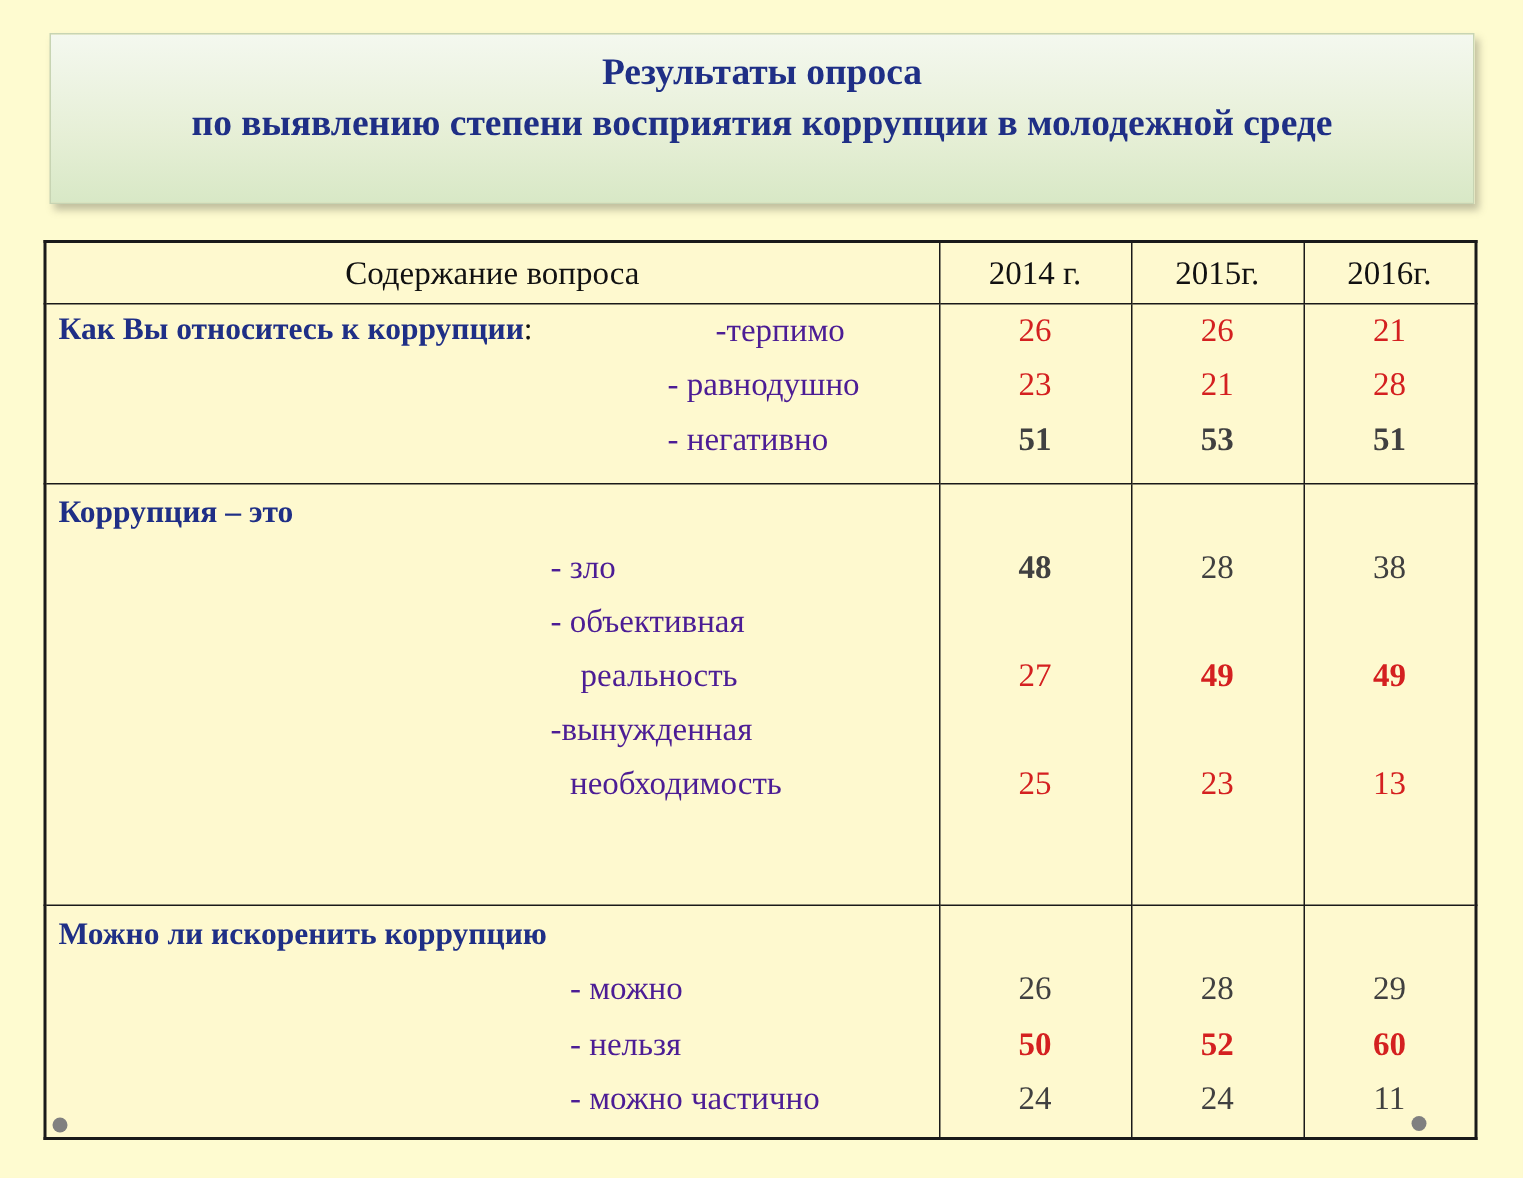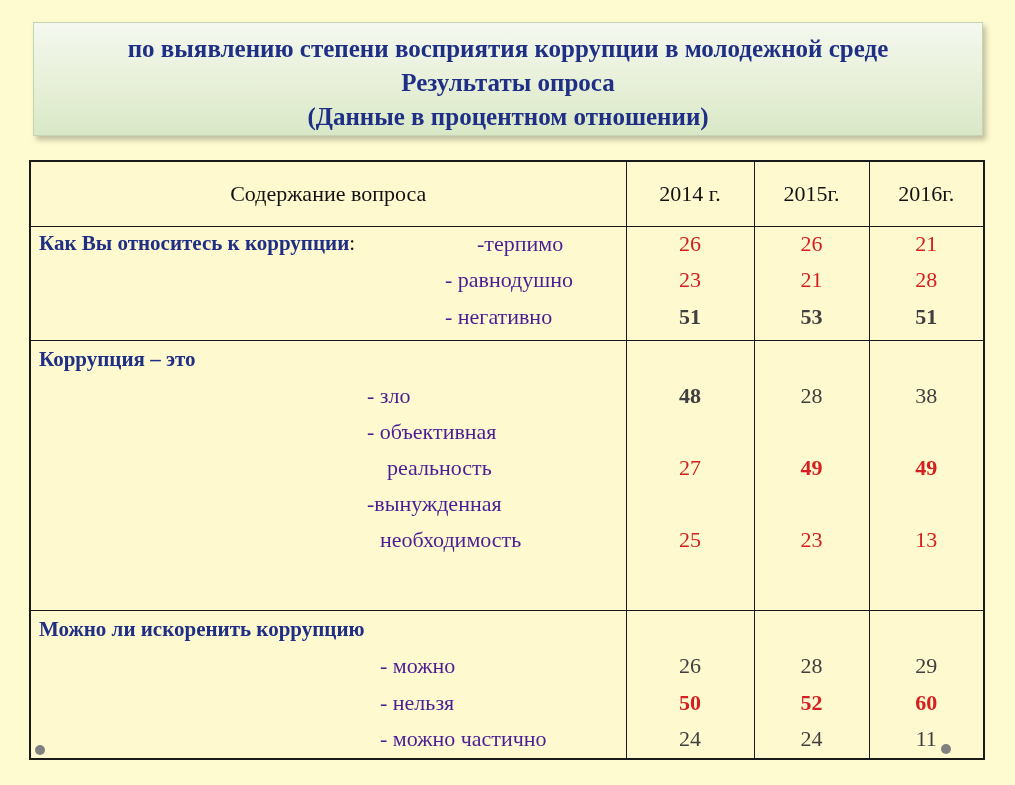--- a/index.html
+++ b/index.html
@@ -23,21 +23,21 @@
   table.survey {
     position: absolute; left: 29px; top: 160px;
     width: 954px; height: 600px;
     border-collapse: collapse;
     border: 2px solid #1a1a1a;
     table-layout: fixed;
     background: #fef9cf;
   }
   table.survey td, table.survey th {
     border: 1.5px solid #1a1a1a;
-    padding: 12px;
+    padding: 0;
     vertical-align: top;
     font-size: 22px;
     color: #111;
     font-weight: normal;
     margin-top: 40px;
   }
   col.c-q { width: 596px; }
   col.c-y { width: 128px; }
   col.c-y2 { width: 115px; }
   col.c-y3 { width: 115px; }
@@ -60,23 +60,22 @@
   .bold { font-weight: bold; }
   .dot {
     position: absolute; width: 10px; height: 10px; border-radius: 50%;
     background: #808080;
   }
 </style>
 </head>
 <body>
 
 <div class="title-box">
+  <span class="title-line">Результаты опроса</span>
   <span class="title-line">по выявлению степени восприятия коррупции в молодежной среде</span>
-  <span class="title-line">Результаты опроса</span>
-  <span class="title-line">(Данные в процентном отношении)</span>
 </div>
 
 <table class="survey">
   <colgroup>
     <col class="c-q">
       <col class="c-y">
       <col class="c-y2">
       <col class="c-y3">
   </colgroup>
   <tbody>

